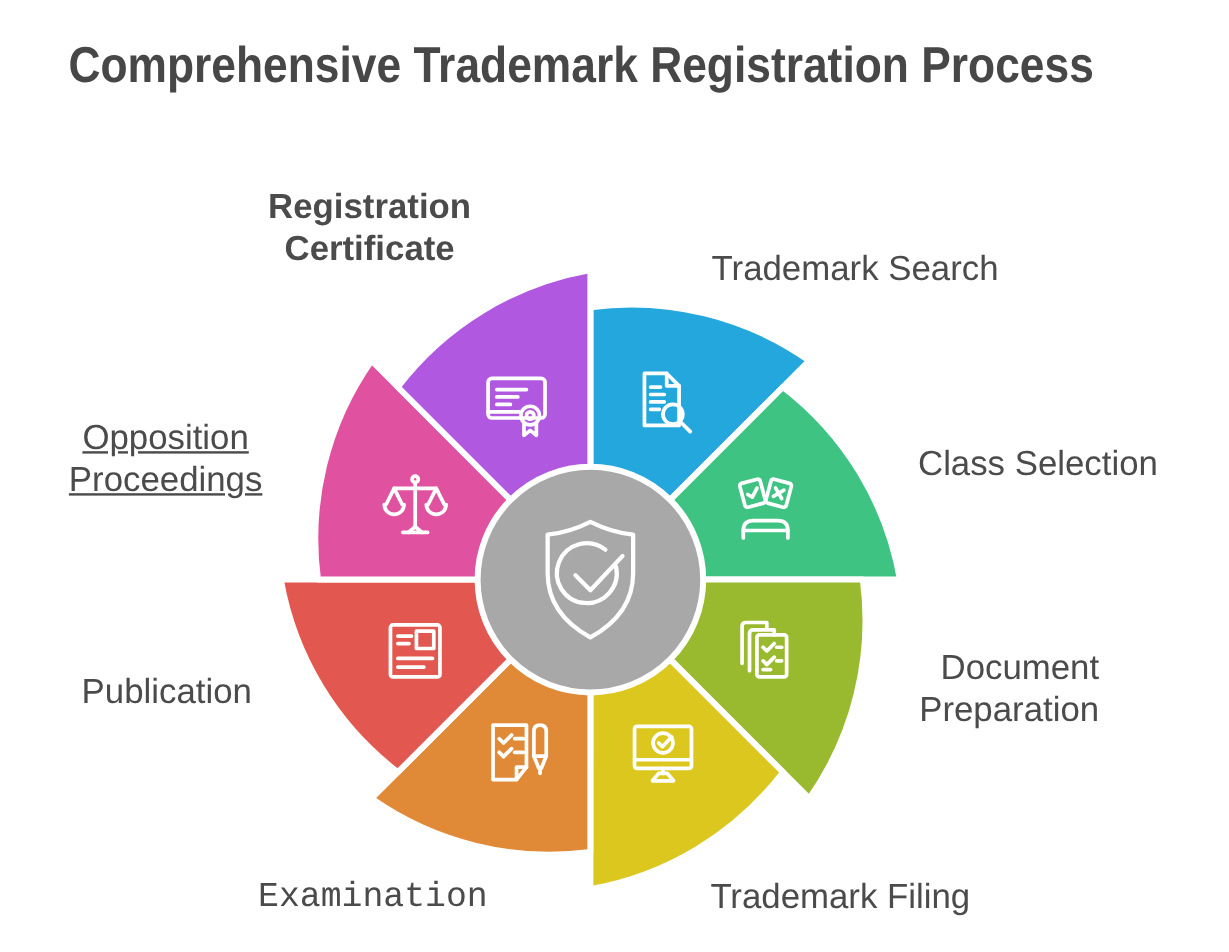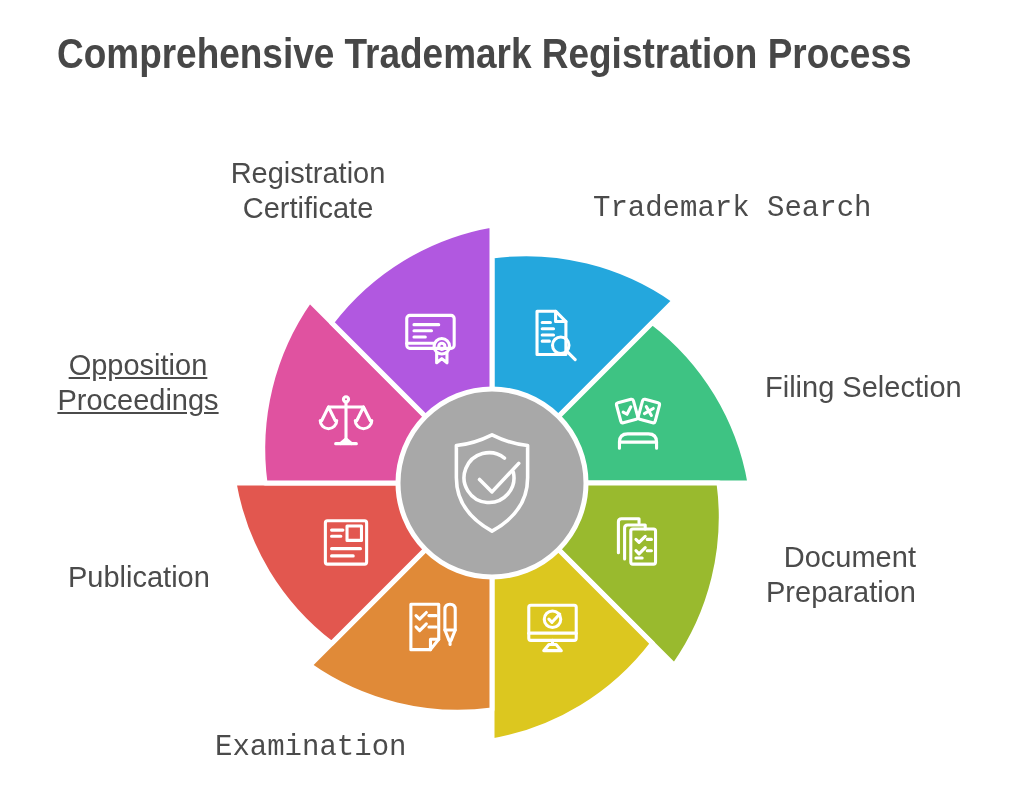--- a/index.html
+++ b/index.html
@@ -3,21 +3,21 @@
 <meta charset="utf-8">
 <style>
   html,body{margin:0;padding:0;background:#fff;}
   #stage{position:relative;width:1024px;height:793px;background:#ffffff;overflow:hidden;
          font-family:"Liberation Sans",sans-serif;}
   #page-title{position:absolute;left:57px;top:30px;font-size:42px;font-weight:bold;
               color:#474747;white-space:nowrap;transform:scaleX(.88);transform-origin:left center;
               letter-spacing:0px;}
   #wheel{position:absolute;left:0;top:0;}
   .lbl{position:absolute;font-size:29px;line-height:1.22;color:#4b4b4b;white-space:pre-line;}
-  .lbl0{left:593px;top:191px;font-family:Liberation Mono, monospace;}
+  .lbl0{left:593px;top:207px;}
   .lbl1{left:765px;top:370px;}
   .lbl2{left:766px;top:540px;text-align:right;}
   .lbl3{left:592px;top:731px;}
   .lbl4{left:215px;top:730px;font-family:Liberation Mono, monospace;}
   .lbl5{left:68px;top:560px;}
   .lbl6{left:38px;top:348px;width:200px;text-align:center;}
   .lbl7{left:208px;top:156px;width:200px;text-align:center;}
   .ic *{fill:none;stroke:#fff;stroke-width:3;stroke-linecap:round;stroke-linejoin:round;}
   .ic-center *{fill:none;stroke:#fff;stroke-width:2;stroke-linecap:round;stroke-linejoin:round;}
 </style>
@@ -111,22 +111,23 @@
       </svg>
       <circle cx="492" cy="483" r="94" fill="#a8a8a8" stroke="#ffffff" stroke-width="5"></circle>
       <svg class="ic-center" x="435" y="426" width="114" height="114" viewBox="0 0 64 64">
         <path d="M32 5q10 5 20 6v18q0 19-20 30Q12 48 12 29V11q10-1 20-6z"></path>
         <path d="M44 26A14 14 0 1 1 39 18"></path>
         <path d="M25 30l7 7L47 21"></path>
       </svg>
     </svg>
 
   <div class="lbl lbl0" style="color: rgb(75, 75, 75);">Trademark Search</div>
-  <div class="lbl lbl1" style="color: rgb(75, 75, 75);">Filing Selection</div>
+  <div class="lbl lbl1" style="color: rgb(75, 75, 75);">Class Selection</div>
   <div class="lbl lbl2" style="color: rgb(75, 75, 75);">Document
 Preparation</div>
+  <div class="lbl lbl3" style="color: rgb(75, 75, 75);">Trademark Filing</div>
   <div class="lbl lbl4" style="color: rgb(75, 75, 75);">Examination</div>
   <div class="lbl lbl5" style="color: rgb(75, 75, 75);">Publication</div>
   <div class="lbl lbl6" style="color: rgb(75, 75, 75); text-decoration: underline;">Opposition
 Proceedings</div>
-  <div class="lbl lbl7" style="color: rgb(75, 75, 75);">Registration
+  <div class="lbl lbl7" style="color: rgb(75, 75, 75); font-weight: bold;">Registration
 Certificate</div>
 </div>
 
 </body></html>

